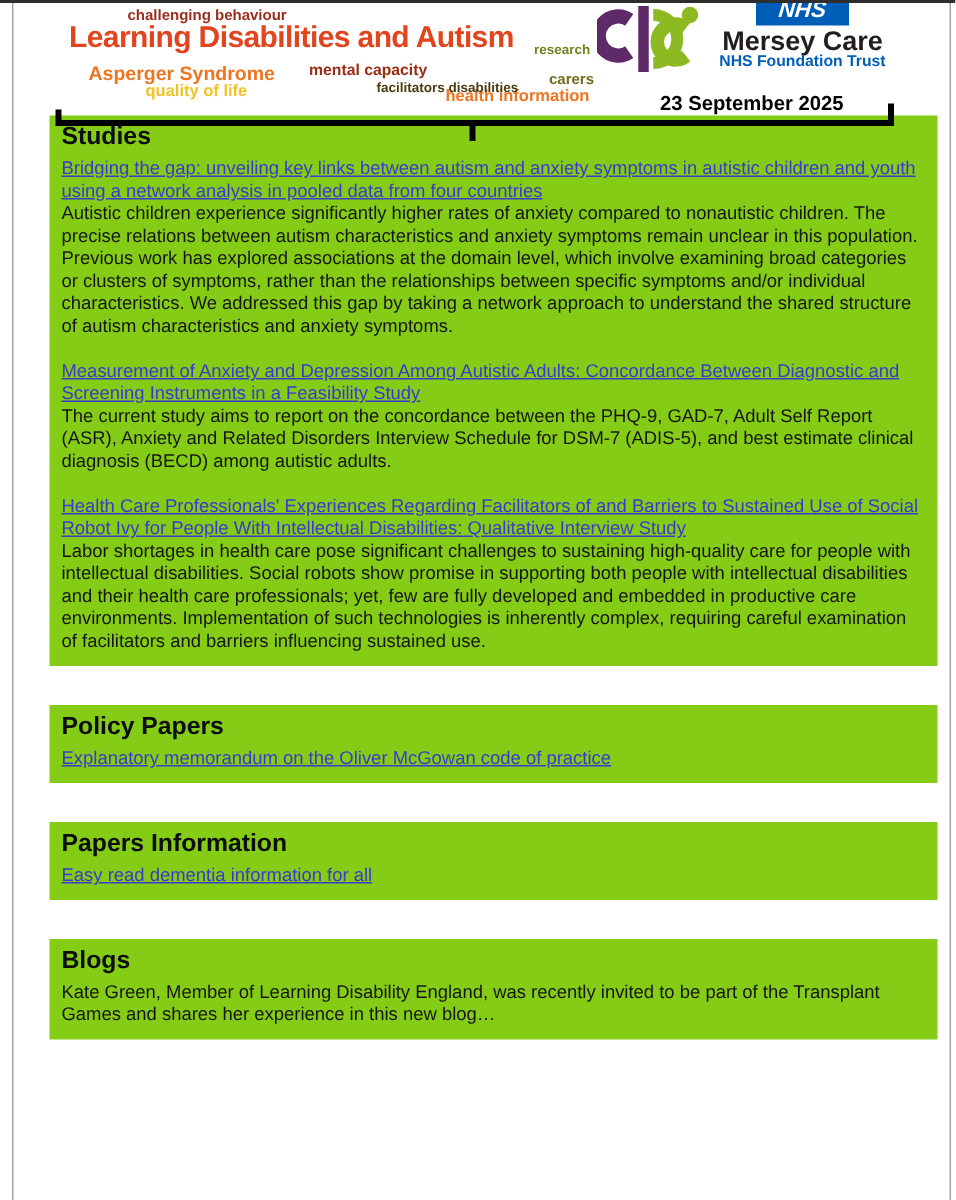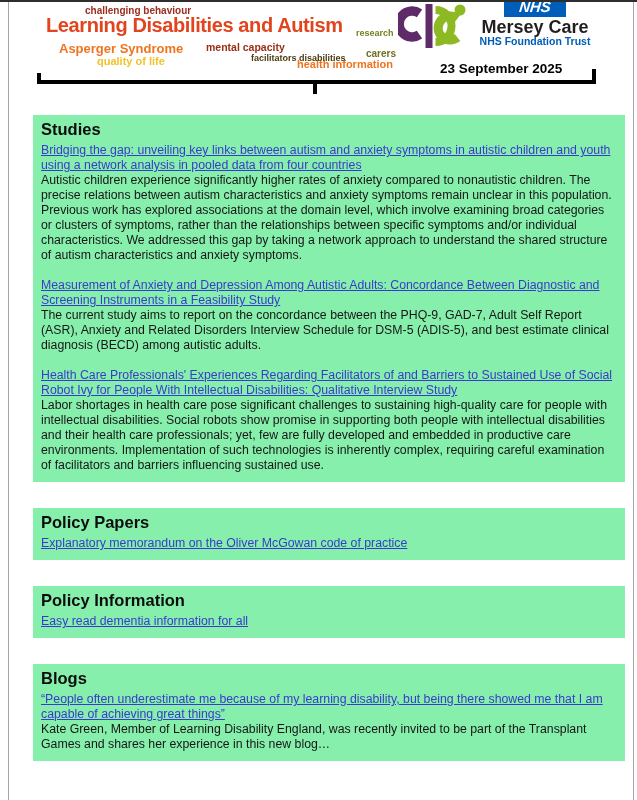--- a/index.html
+++ b/index.html
@@ -12,21 +12,21 @@
     height: 800px;
     background: #ffffff;
     overflow: hidden;
     border-top: 2px solid #2e2e2e;
   }
   .edge { position: absolute; top: 0; bottom: 0; width: 1px; background: #a6a6a6; }
   .edge-l { left: 8px; }
   .edge-r { left: 633px; }
 
   
-  .header { position: relative; height: 113px; }
+  .header { position: relative; height: 75px; }
   .wc { position: absolute; font-weight: 700; white-space: nowrap; line-height: 1; }
   .wc-title { letter-spacing: -0.4px; }
 
   .cpc-logo { position: absolute; left: 398px; top: 0; }
 
   .nhs-block { position: absolute; left: 472px; top: 0; width: 126px; text-align: center; }
   .nhs-box {
     width: 62px; height: 15px; margin: 0 auto;
     background: #005eb8; overflow: hidden;
   }
@@ -42,21 +42,21 @@
   .div-h  { position: absolute; left: 37px;  top: 78px; width: 559px; height: 4px;  background: #000; }
   .tick   { position: absolute; width: 4px; background: #000; }
   .tick-l { left: 37px;  top: 71px; height: 7px; }
   .tick-r { left: 592px; top: 67px; height: 11px; }
   .tick-c { left: 313px; top: 82px; height: 10px; }
 
   
   .panel {
     width: 592px;
     margin: 0 0 26px 33px;
-    background: #86efac;
+    background: #84cc16;
     padding: 5px 9px 9px 8px;
     font-size: 12.3px;
     line-height: 15px;
     color: #161616;
   }
   .panel:last-child { margin-bottom: 12px; }
   .panel h2 {
     margin: 0 0 4px 0;
     font-size: 16.5px;
     line-height: 19px;
@@ -120,44 +120,43 @@
   <main>
 
     <section class="panel">
       <h2>Studies</h2>
       <div class="item">
         <a href="#" class="article-link">Bridging the gap: unveiling key links between autism and anxiety symptoms in autistic children and youth using a network analysis in pooled data from four countries</a>
         <p class="desc">Autistic children experience significantly higher rates of anxiety compared to nonautistic children. The precise relations between autism characteristics and anxiety symptoms remain unclear in this population. Previous work has explored associations at the domain level, which involve examining broad categories or clusters of symptoms, rather than the relationships between specific symptoms and/or individual characteristics. We addressed this gap by taking a network approach to understand the shared structure of autism characteristics and anxiety symptoms.</p>
       </div>
       <div class="item">
         <a href="#" class="article-link">Measurement of Anxiety and Depression Among Autistic Adults: Concordance Between Diagnostic and Screening Instruments in a Feasibility Study</a>
-        <p class="desc">The current study aims to report on the concordance between the PHQ-9, GAD-7, Adult Self Report (ASR), Anxiety and Related Disorders Interview Schedule for DSM-5 (ADIS-5), and best estimate clinical diagnosis (BECD) among autistic adults.</p>
+        <p class="desc">The current study aims to report on the concordance between the PHQ-9, GAD-7, Adult Self Report (ASR), Anxiety and Related Disorders Interview Schedule for DSM-7 (ADIS-5), and best estimate clinical diagnosis (BECD) among autistic adults.</p>
       </div>
       <div class="item">
         <a href="#" class="article-link">Health Care Professionals' Experiences Regarding Facilitators of and Barriers to Sustained Use of Social Robot Ivy for People With Intellectual Disabilities: Qualitative Interview Study</a>
         <p class="desc">Labor shortages in health care pose significant challenges to sustaining high-quality care for people with intellectual disabilities. Social robots show promise in supporting both people with intellectual disabilities and their health care professionals; yet, few are fully developed and embedded in productive care environments. Implementation of such technologies is inherently complex, requiring careful examination of facilitators and barriers influencing sustained use.</p>
       </div>
     </section>
 
     <section class="panel">
       <h2>Policy Papers</h2>
       <div class="item">
         <a href="#" class="article-link">Explanatory memorandum on the Oliver McGowan code of practice</a>
       </div>
     </section>
 
     <section class="panel">
-      <h2>Policy Information</h2>
+      <h2>Papers Information</h2>
       <div class="item">
         <a href="#" class="article-link">Easy read dementia information for all</a>
       </div>
     </section>
 
     <section class="panel">
       <h2>Blogs</h2>
       <div class="item">
-        <a href="#" class="article-link">“People often underestimate me because of my learning disability, but being there showed me that I am capable of achieving great things”</a>
         <p class="desc">Kate Green, Member of Learning Disability England, was recently invited to be part of the Transplant Games and shares her experience in this new blog…</p>
       </div>
     </section>
 
   </main>
 </div>
 
 </body></html>

